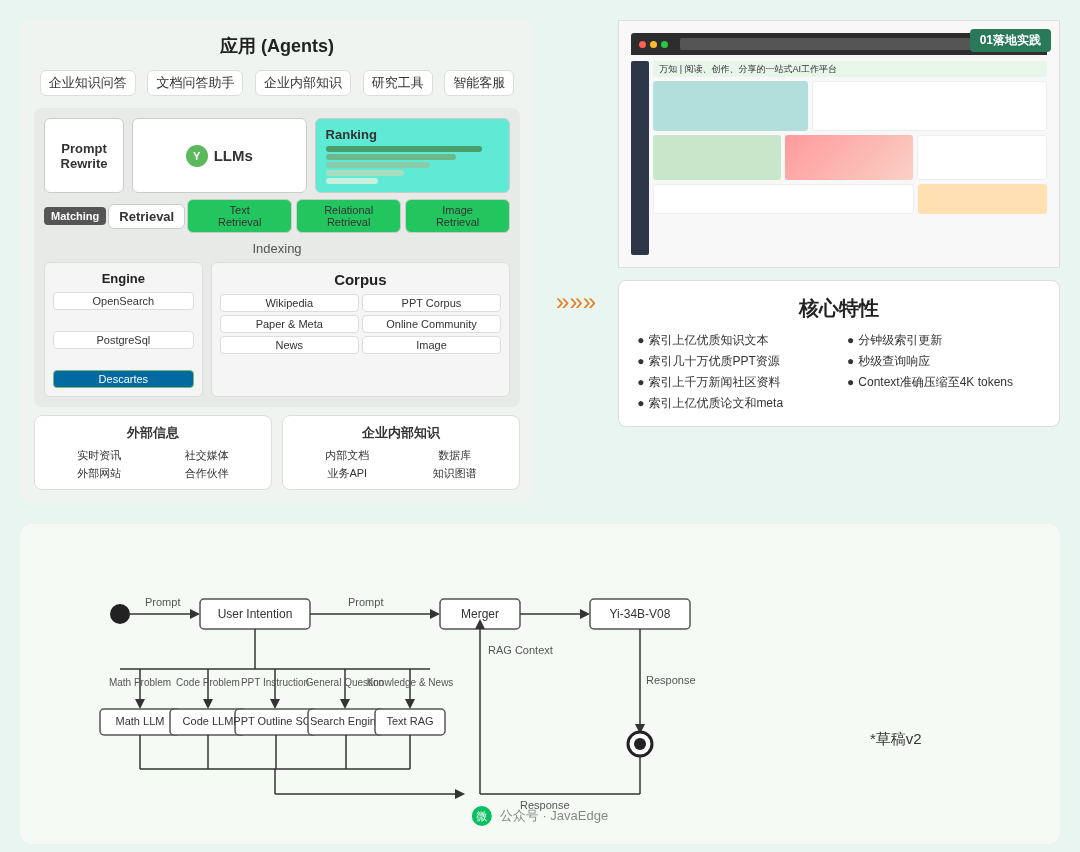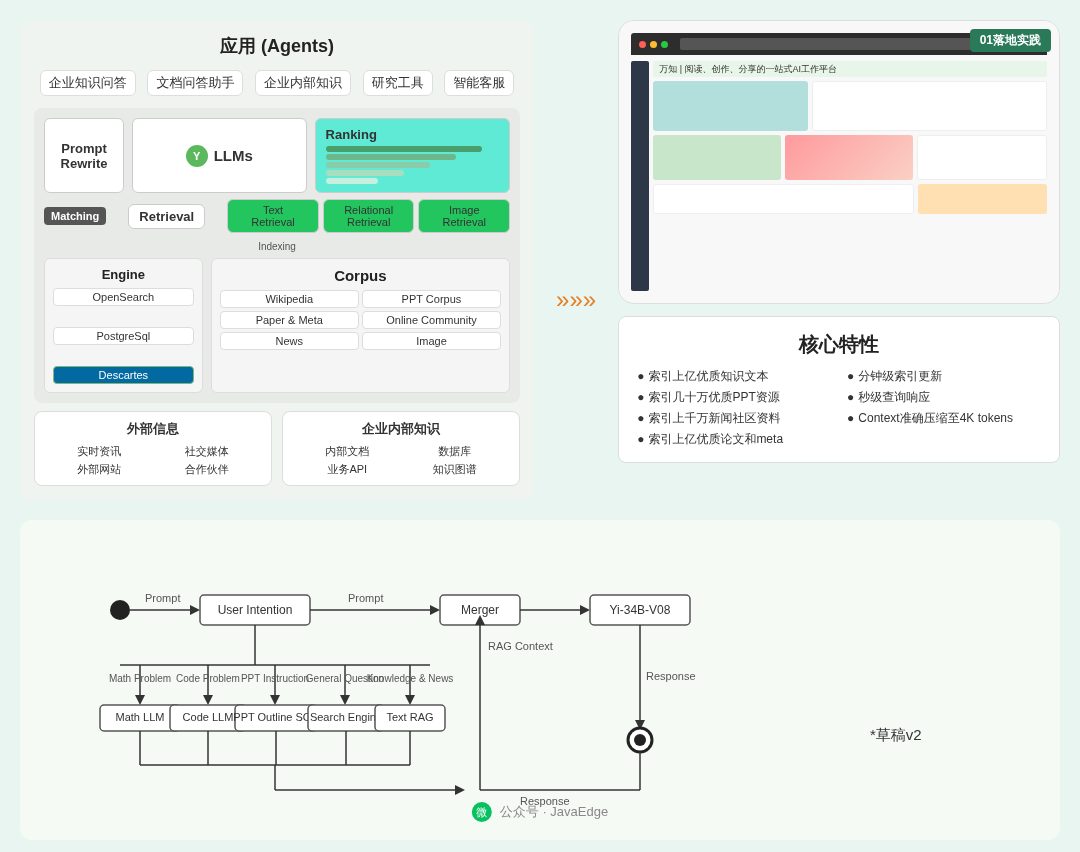--- a/index.html
+++ b/index.html
@@ -144,21 +144,21 @@
       width: 100%;
     }
 
     .ranking-bar {
       height: 6px;
       border-radius: 3px;
     }
 
     .arch-row2 {
       display: flex;
-      gap: 22px;
+      gap: 2px;
       align-items: center;
     }
 
     .matching-tag {
       background: #555;
       color: white;
       font-size: 11px;
       padding: 3px 7px;
       border-radius: 4px;
       font-weight: bold;
@@ -186,21 +186,21 @@
       padding: 4px 8px;
       font-size: 11px;
       color: #333;
       border: 1px solid #ccc;
       text-align: center;
       flex: 1;
     }
 
     .indexing-label {
       text-align: center;
-      font-size: 10px;
+      font-size: 13px;
       color: #555;
       margin-top: 2px;
     }
 
     .arch-row3 {
       display: flex;
       gap: 8px;
     }
 
     .engine-box {
@@ -297,24 +297,24 @@
     
     .right-panel {
       flex: 1;
       display: flex;
       flex-direction: column;
       gap: 12px;
     }
 
     .screenshot-box {
       background: #6d28d9;
-      border-radius: 16px;
+      border-radius: 0;
       overflow: hidden;
       position: relative;
-      height: 284px;
+      height: 248px;
       border: 1px solid #ddd;
     }
 
     .screenshot-label {
       position: absolute;
       top: 8px;
       right: 8px;
       background: #2a7a5a;
       color: white;
       font-size: 12px;

